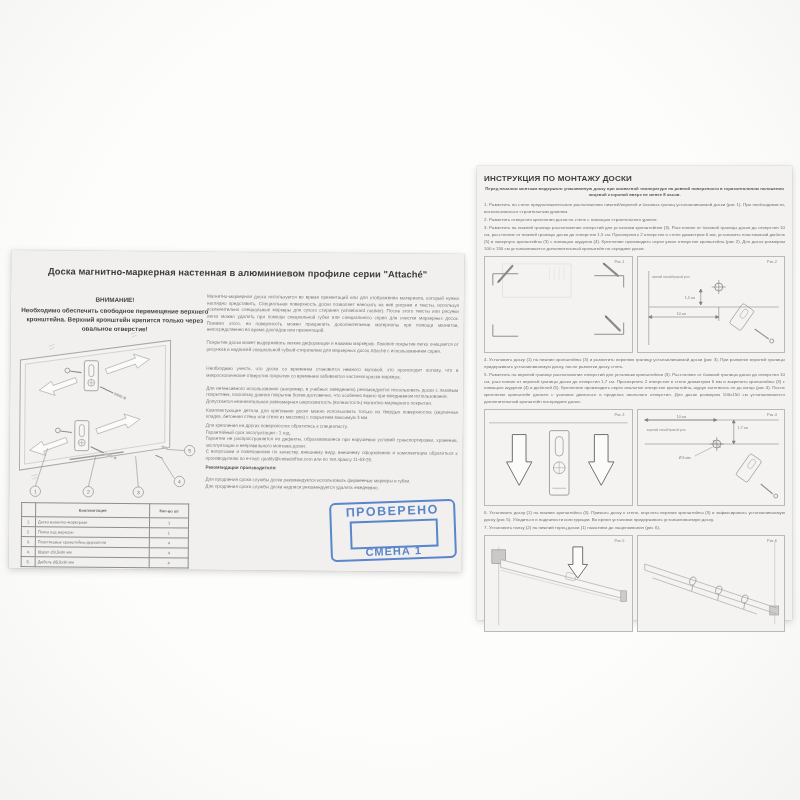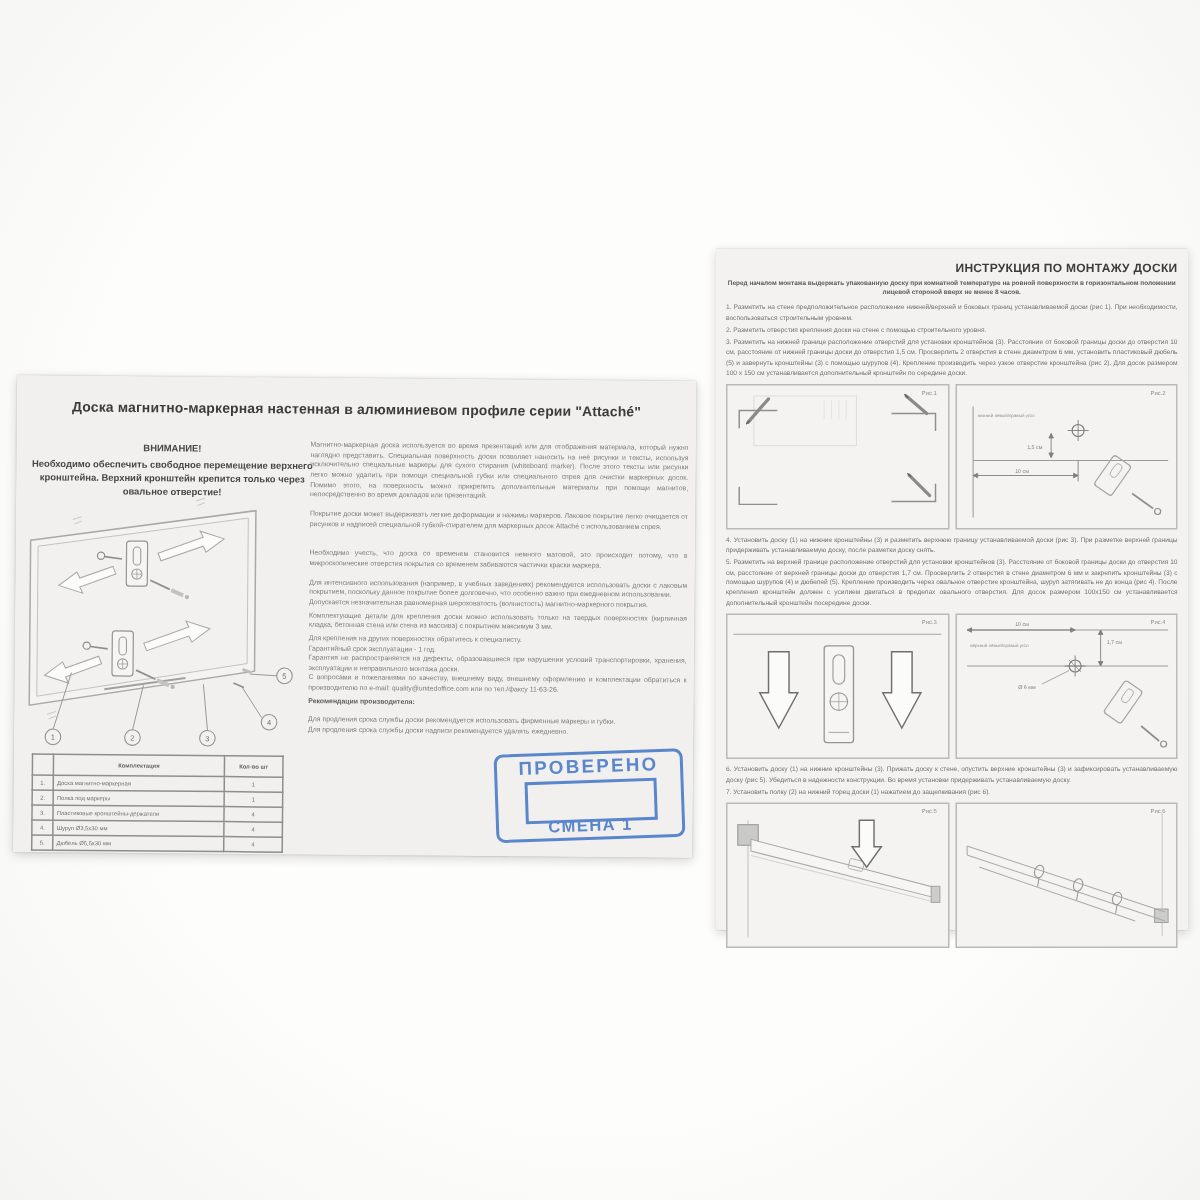--- a/index.html
+++ b/index.html
@@ -39,21 +39,21 @@
   .stamp{position:absolute;left:330px;top:501px;width:126px;height:59px;
     transform:rotate(-2deg);opacity:.88;z-index:5;pointer-events:none;}
   .stamp .outer{position:absolute;inset:0;border:2.5px solid #4678c8;border-radius:6px;}
   .stamp .line1{position:absolute;left:0;top:3px;width:100%;text-align:center;
     font-size:12.5px;font-weight:bold;color:#4678c8;letter-spacing:1.5px;}
   .stamp .inner{position:absolute;left:20px;top:19px;width:84px;height:24px;border:2px solid #4678c8;}
   .stamp .line2{position:absolute;left:0;bottom:3px;width:100%;text-align:center;
     font-size:11px;font-weight:bold;color:#4678c8;letter-spacing:1px;}
   
   .rp-inner{position:absolute;left:7px;top:8px;width:301px;}
-  .rp-title{text-align:right;font-size:8px;font-weight:bold;color:#3c3c3c;letter-spacing:.2px;margin-bottom:3px;}
+  .rp-title{text-align:left;font-size:8px;font-weight:bold;color:#3c3c3c;letter-spacing:.2px;margin-bottom:3px;}
   .rp-subtitle{text-align:center;font-size:4.3px;font-weight:bold;color:#5a5a5a;line-height:1.5;margin-bottom:3px;}
   .step{font-size:4.4px;line-height:1.55;color:#717171;text-align:justify;margin:0 0 1.5px 0;}
   .figrow{display:flex;gap:4px;margin:3px 0 4px 0;}
   .figbox{position:relative;flex:1;height:95px;border:0.8px solid #b9b9b9;background:#f4f3f1;}
   .figlabel{position:absolute;top:2px;right:7px;font-size:3.9px;color:#8a8a8a;}
   .figbox svg{position:absolute;inset:0;width:100%;height:100%;}
   svg text{font-family:"Liberation Sans",sans-serif;}
   .dimtxt{font-size:3.6px;fill:#7e7e7e;}
   .tinytxt{font-size:3px;fill:#8d8d8d;}
 </style>

